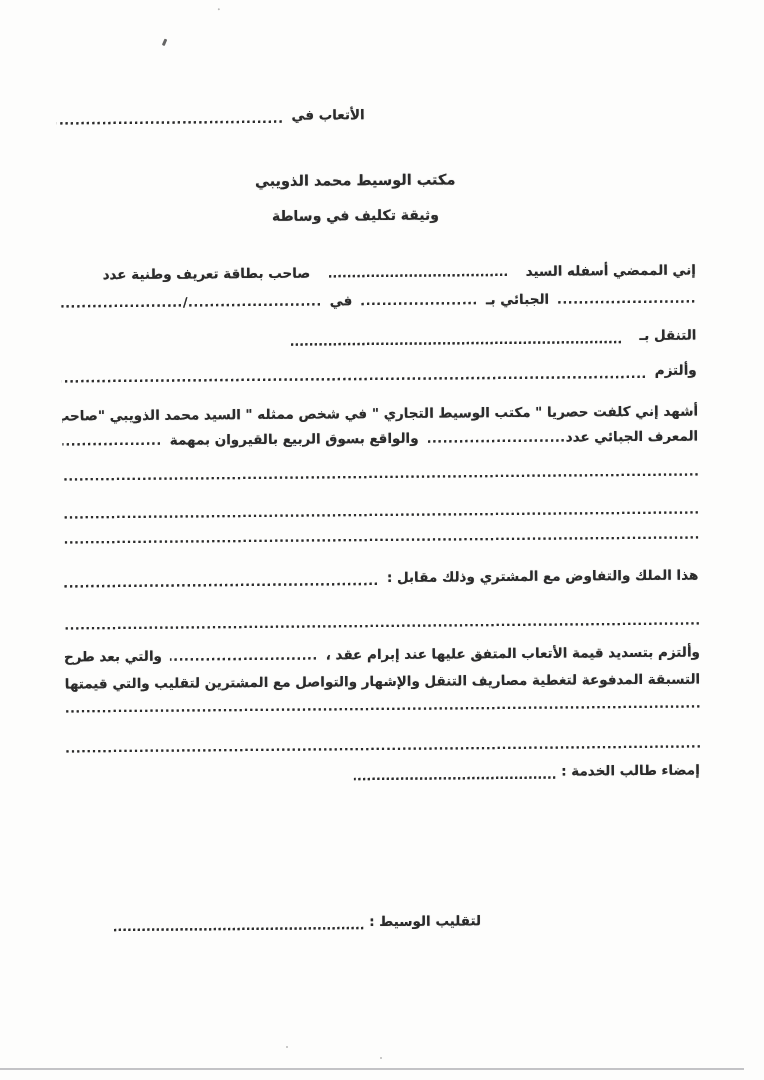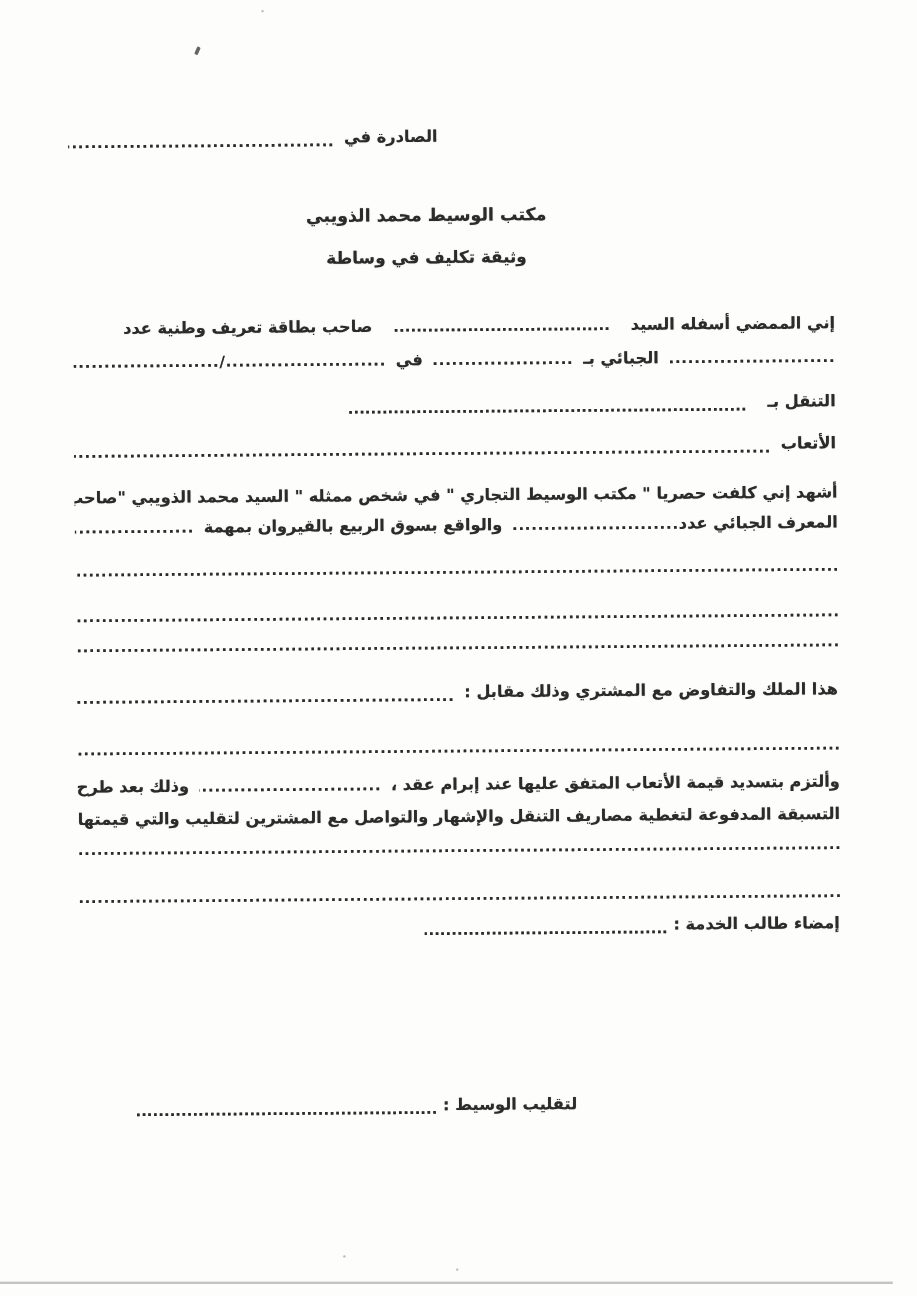--- a/index.html
+++ b/index.html
@@ -44,21 +44,21 @@
   .speck.s2{left:286px;top:1046px;}
   .speck.s3{left:380px;top:1057px;}
 </style>
 </head>
 <body>
 
 <div class="page">
   <div class="tilt">
 
     <div class="row flex" style="left:60px;top:104px;width:308px;">
-      <span>الصادرة في</span>
+      <span>الأتعاب في</span>
       <span class="gap"></span>
       <span class="fill grow drop3">..........................................................................................................................................................................................................................</span>
     </div>
 
     <div class="title" style="top:170px;">مكتب الوسيط محمد الذويبي</div>
     <div class="title" style="top:205px;font-size:14px;">وثيقة تكليف في وساطة</div>
 
     <div class="row" style="left:63px;top:262px;width:635px;">
       <span>إني الممضي أسفله السيد</span>
       <span class="gap"></span>
@@ -79,21 +79,21 @@
       <span class="fill grow">........................./................................/..................................</span>
     </div>
 
     <div class="row" style="left:63px;top:327px;width:635px;">
       <span>التنقل بـ</span>
       <span class="gap"></span>
       <span class="fill drop3">......................................................................</span>
     </div>
 
     <div class="row flex" style="left:63px;top:362px;width:635px;">
-      <span>الأتعاب</span>
+      <span>وألتزم</span>
       <span class="gap"></span>
       <span class="fill grow drop3">..........................................................................................................................................................................................................................</span>
     </div>
 
     <div class="row" style="left:63px;top:403px;width:636px;">أشهد إني كلفت حصريا " مكتب الوسيط التجاري " في شخص ممثله " السيد محمد الذويبي "صاحب</div>
 
     <div class="row flex" style="left:63px;top:428px;width:636px;">
       <span>المعرف الجبائي عدد</span>
       <span class="fill">..........................</span>
       <span class="gap"></span>
@@ -112,21 +112,21 @@
       <span class="fill grow drop3">..........................................................................................................................................................................................................................</span>
     </div>
 
     <div class="dotrow" style="left:63px;top:616px;width:637px;">..........................................................................................................................................................................................................................</div>
 
     <div class="row flex" style="left:63px;top:644px;width:636px;">
       <span>وألتزم بتسديد قيمة الأتعاب المتفق عليها عند إبرام عقد ،</span>
       <span class="gap"></span>
       <span class="fill grow">..........................................................................................................................................................................................................................</span>
       <span class="gap"></span>
-      <span>وذلك بعد طرح</span>
+      <span>والتي بعد طرح</span>
     </div>
     <div class="row" style="left:63px;top:671px;width:636px;">التسبقة المدفوعة لتغطية مصاريف التنقل والإشهار والتواصل مع المشترين لتقليب والتي قيمتها :</div>
 
     <div class="dotrow" style="left:63px;top:699px;width:637px;">..........................................................................................................................................................................................................................</div>
     <div class="dotrow" style="left:63px;top:739px;width:637px;">..........................................................................................................................................................................................................................</div>
 
     <div class="row" style="left:352px;top:762px;width:346px;">
       <span>إمضاء طالب الخدمة :</span>
       <span class="fill drop3">................................................</span>
     </div>

